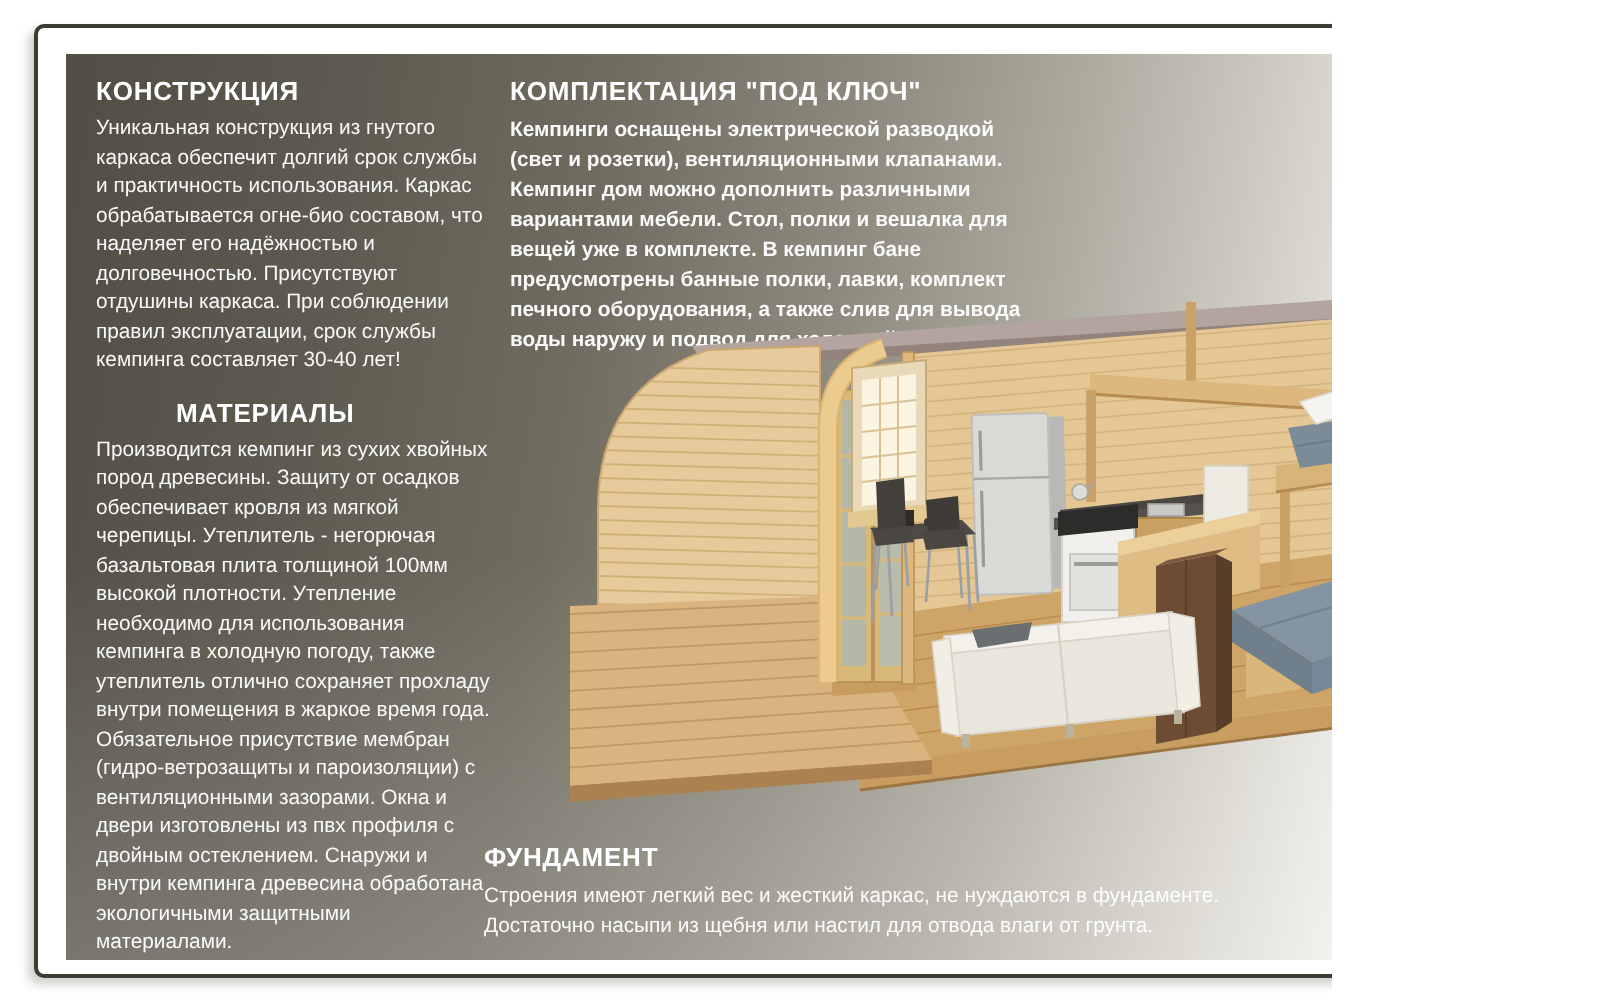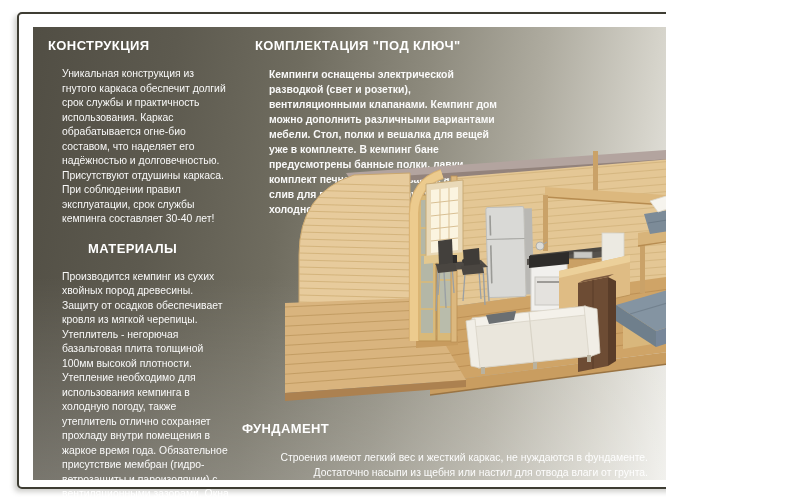--- a/index.html
+++ b/index.html
@@ -6,27 +6,27 @@
   body{width:800px;height:500px;background:#ffffff;font-family:"Liberation Sans",sans-serif;}
   .page{position:relative;width:666px;height:500px;overflow:hidden;background:#ffffff;}
   .frame{position:absolute;left:17px;top:12px;width:764px;height:473px;
          border:2px solid #3e3d33;border-radius:5px;
          box-shadow:-3px 3px 5px rgba(100,100,90,0.30);background:#ffffff;}
   .panel{position:absolute;left:33px;top:27px;width:734px;height:453px;
          background:
            linear-gradient(rgba(255,255,255,0) 55%, rgba(255,255,255,0.20) 100%),
            linear-gradient(99deg,#514e44 0%, #5d5a4f 18%, #6f6c5f 34%, #8d8a7d 50%, #aeab9f 64%, #d5d3ca 78%, #fbfbf9 92%, #ffffff 100%);}
   .sec-title{margin:0 0 5px 0;font-size:13px;font-weight:bold;color:#ffffff;letter-spacing:.4px;}
-  .sec-body{margin:14px;font-size:10.4px;line-height:14.5px;color:rgba(255,255,255,0.96);}
+  .sec-body{margin:0;font-size:10.4px;line-height:14.5px;color:rgba(255,255,255,0.96);}
   .col-left{position:absolute;left:48px;top:38px;width:197px;}
   .col-left .second{margin-top:10px;padding-left:40px;}
   .blk-turnkey{position:absolute;left:255px;top:38px;width:268px;}
   .blk-turnkey .sec-body{line-height:15px;font-weight:bold;}
   .blk-foundation{position:absolute;left:242px;top:421px;width:420px;}
-  .blk-foundation .sec-body{line-height:15px;text-align:right;}
+  .blk-foundation .sec-body{line-height:15px;}
   .house{position:absolute;left:278px;top:143px;width:512px;height:264px;}
 </style>
 </head>
 <body>
 
 <div class="page">
   <div class="frame"></div>
   <div class="panel"></div>
 
   <div class="col-left">

